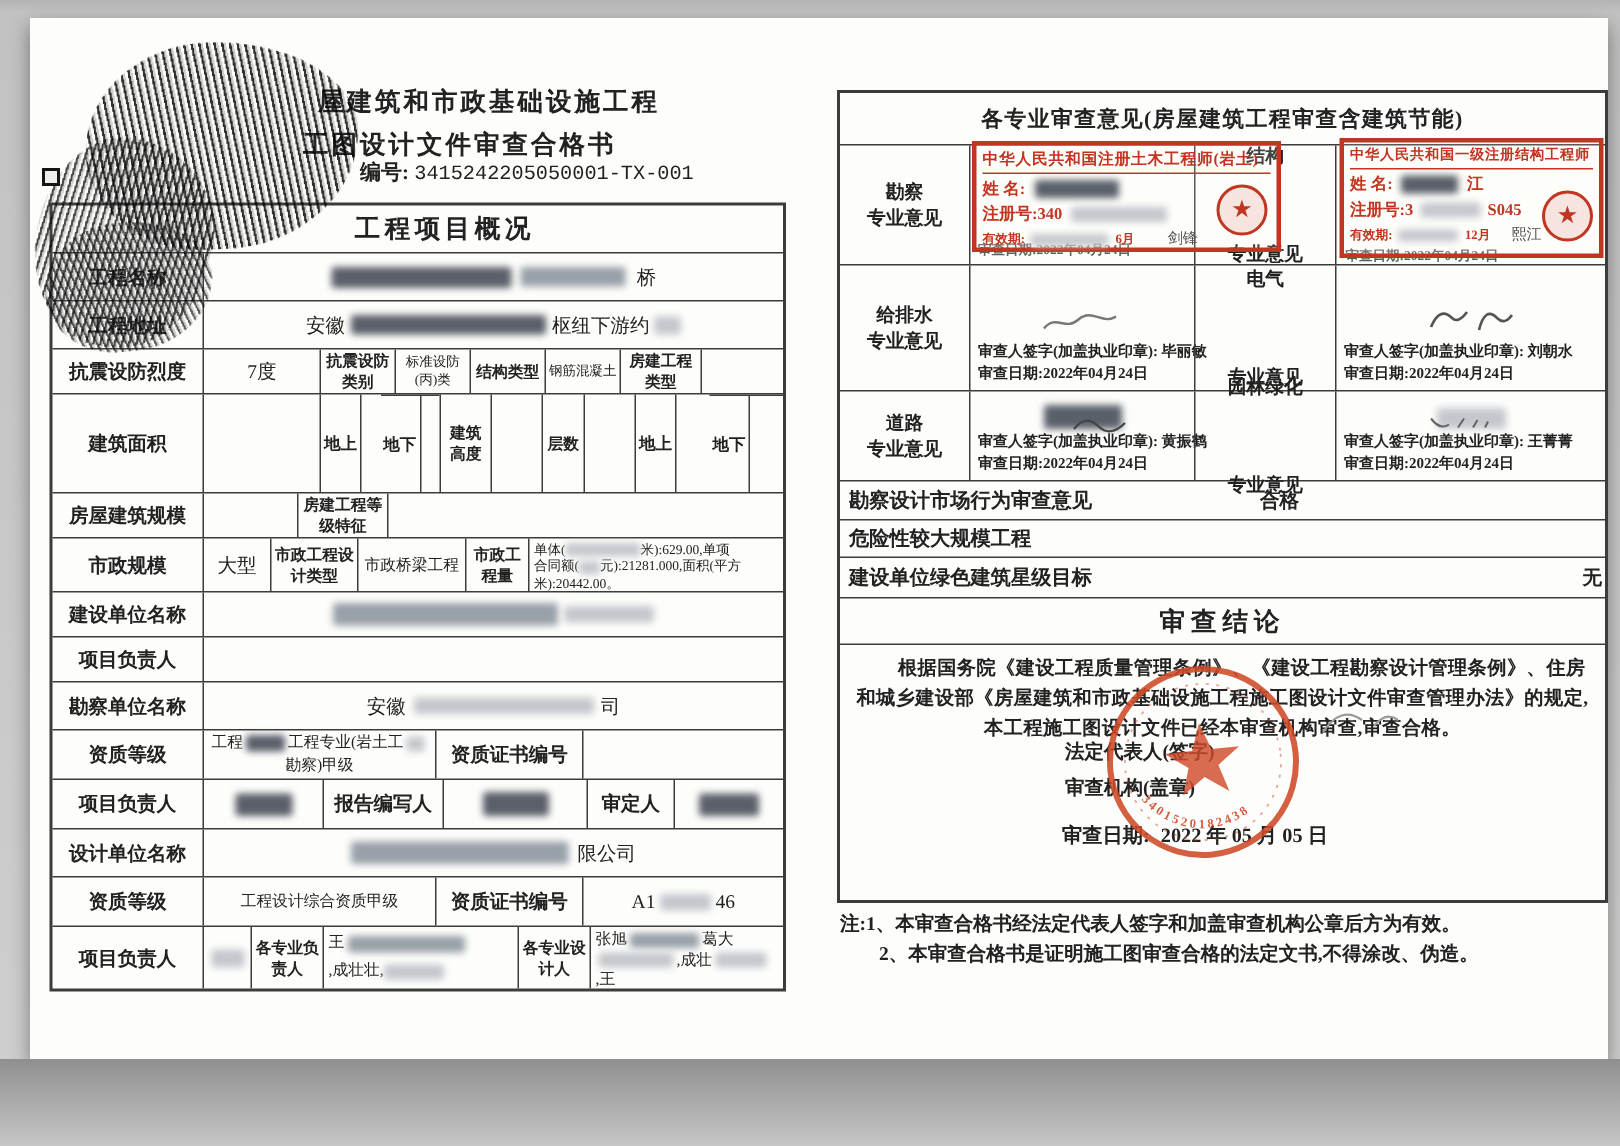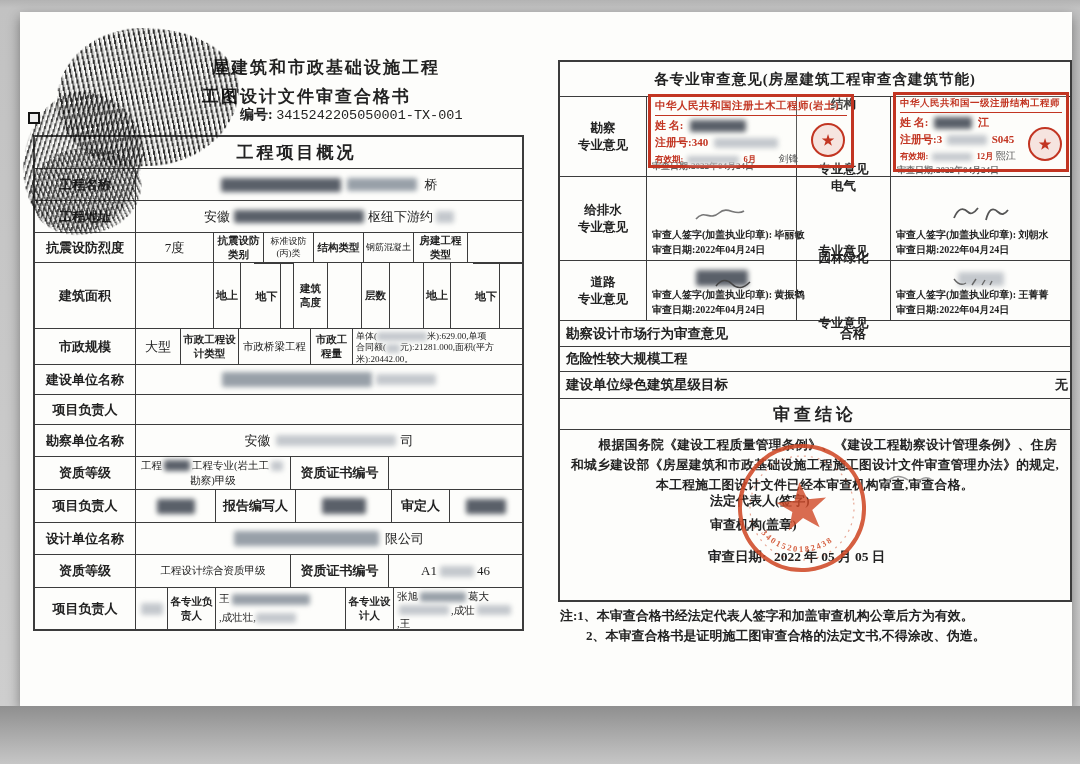--- a/index.html
+++ b/index.html
@@ -132,20 +132,26 @@
             <div class="sc">地上</div>
             <div class="sv"></div>
           </div>
         <div class="half">
             <div class="sc">地下</div>
             <div class="sv"></div>
           </div>
       </div>
     </div>
 
+    <div class="tr" style="height:30px">
+      <div class="c w100 bold">房屋建筑规模</div>
+      <div class="c" style="width:63px"></div>
+      <div class="c bold small" style="width:60px">房建工程等级特征</div>
+      <div class="c fx"></div>
+    </div>
 
     <div class="tr" style="height:36px">
       <div class="c w100 bold">市政规模</div>
       <div class="c" style="width:45px">大型</div>
       <div class="c bold small" style="width:58px">市政工程设计类型</div>
       <div class="c small" style="width:72px">市政桥梁工程</div>
       <div class="c bold small" style="width:42px">市政工程量</div>
       <div class="c fx tiny" style="justify-content:flex-start;text-align:left;flex-direction:column;align-items:flex-start;padding:2px 3px;">
         <div><span>单体(</span><span class="rdx rdxl" style="width:50px;height:9px;"></span><span>米):629.00,单项</span></div>
         <div><span>合同额(</span><span class="rdx rdxl" style="width:14px;height:9px;"></span><span>元):21281.000,面积(平方米):20442.00。</span></div>
@@ -404,21 +410,21 @@
       <span class="rdx rdxd" style="width:38px;height:12px;margin:0 3px;"></span>
       <span>江</span>
     </div>
     <div class="ln"><span>注册号:</span><span>3</span>
       <span class="rdx rdxl" style="width:40px;height:10px;margin:0 2px;"></span>
       <span>S045</span>
     </div>
     <div class="vl"><span>有效期:</span>
       <span class="rdx rdxl" style="width:40px;height:8px;margin:0 2px;"></span>
       <span>12月</span>
-      <span class="hand" style="font-size:10px;margin-left:0;">熙江</span>
+      <span class="hand" style="font-size:10px;margin-left:12px;">熙江</span>
     </div>
     <div class="sealmini" style="right:4px;top:32px;">★</div>
   </div>
   <div class="underdate" style="left:897px;top:164px;">
     <span>审查日期:</span><span>2022年04月24日</span>
   </div>
 
   <div class="notes">
     <div>注:1、本审查合格书经法定代表人签字和加盖审查机构公章后方为有效。</div>
     <div class="n2">2、本审查合格书是证明施工图审查合格的法定文书,不得涂改、伪造。</div>

